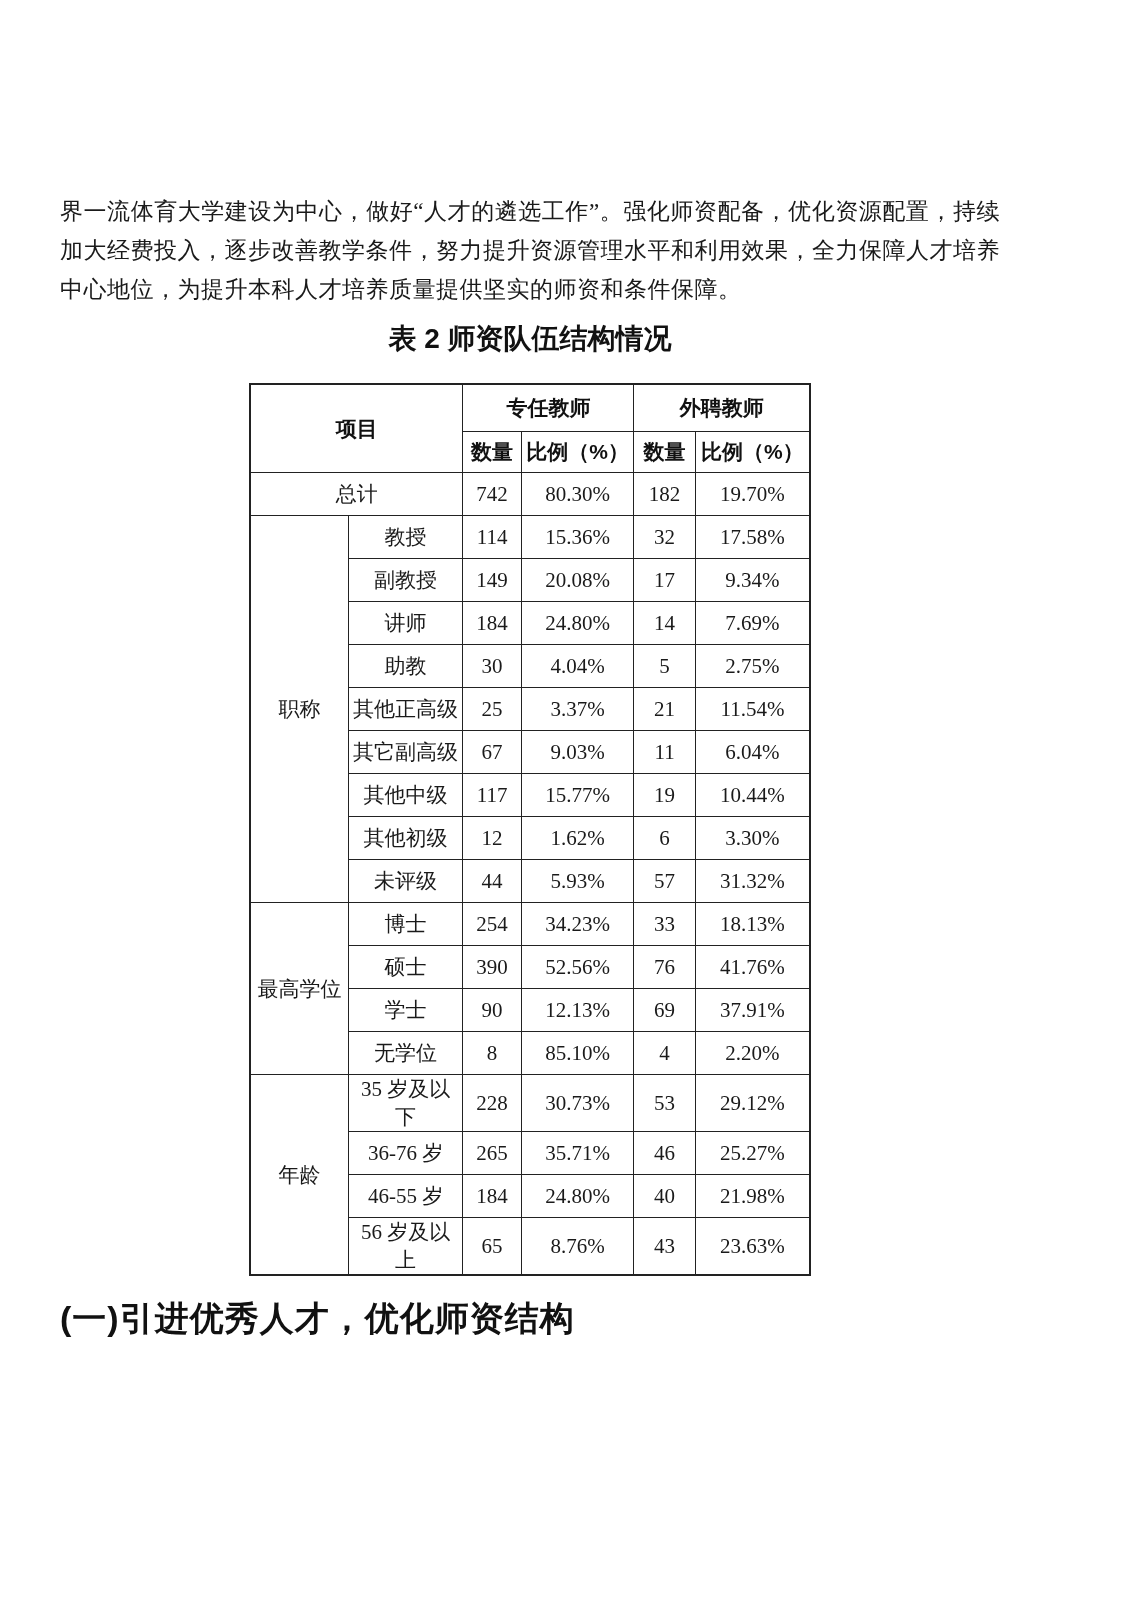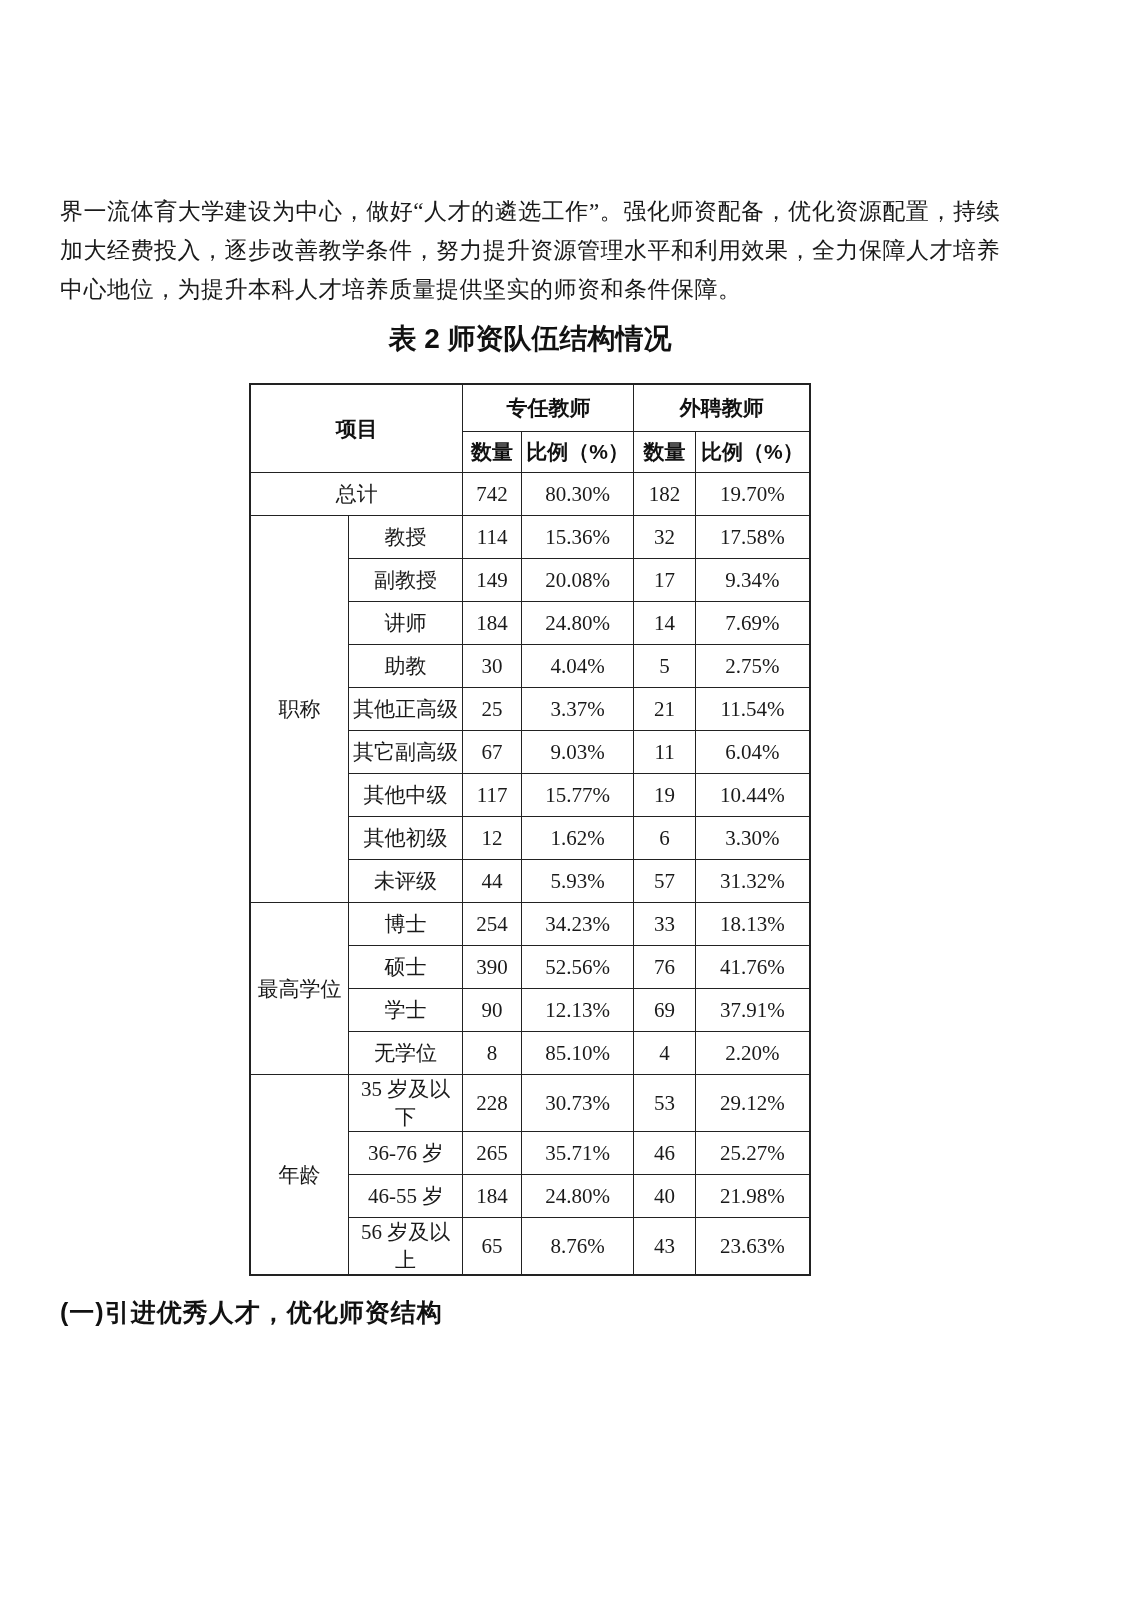--- a/index.html
+++ b/index.html
@@ -63,21 +63,21 @@
   .col-cat    { width: 96px;  }
   .col-sub    { width: 112px; }
   .col-num1   { width: 57px;  }
   .col-pct1   { width: 110px; }
   .col-num2   { width: 60px;  }
   .col-pct2   { width: 112px; }
   h2.section-heading {
     margin: 20px 0 0 0;
     font-family: "Liberation Sans", "DejaVu Sans", sans-serif;
     font-weight: bold;
-    font-size: 25px;
+    font-size: 34px;
     color: #111;
     letter-spacing: 1px;
   }
   .para-bottom { margin-top: 17px; }
   .page-number {
     position: absolute;
     left: 148px;
     top: 1430px;
     font-family: "Liberation Serif", "DejaVu Serif", serif;
     font-size: 22px;

